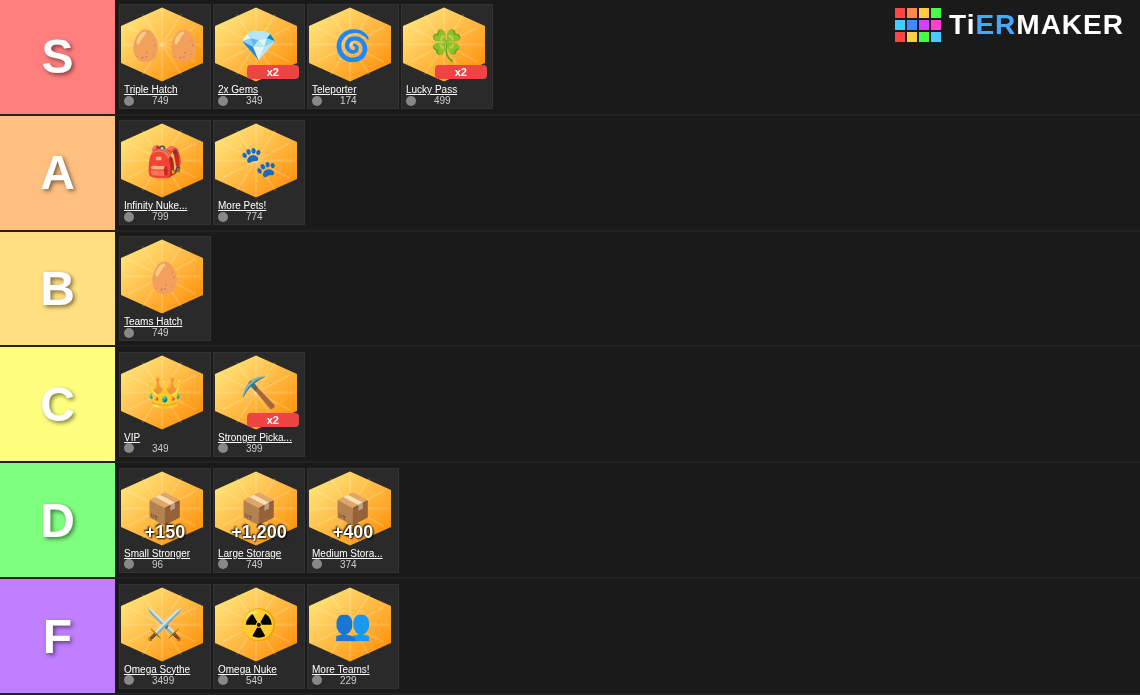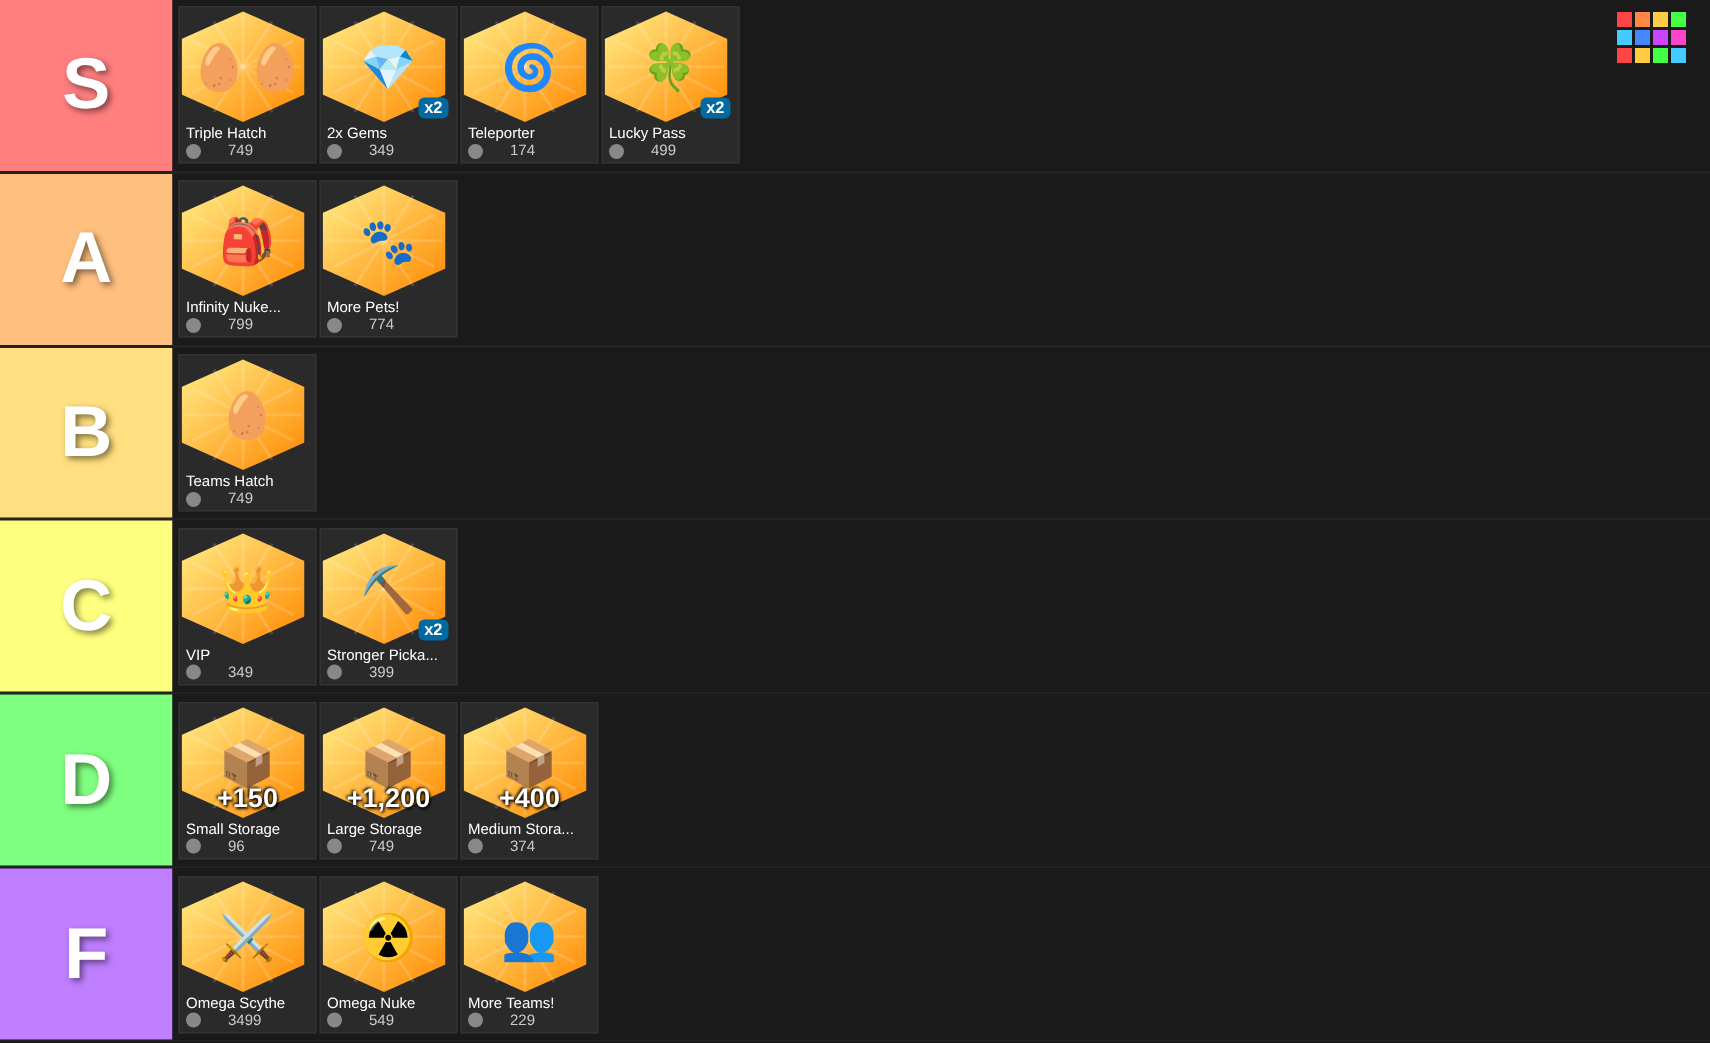--- a/index.html
+++ b/index.html
@@ -83,20 +83,21 @@
 
     .item-name {
       font-size: 10px;
       color: #fff;
       text-align: left;
       width: 100%;
       padding: 1px 2px 0 2px;
       white-space: nowrap;
       overflow: hidden;
       text-overflow: ellipsis;
+      text-decoration: underline;
     }
 
     .item-price {
       font-size: 10px;
       color: #ccc;
       text-align: left;
       width: 100%;
       padding: 0 2px;
       display: flex;
       align-items: center;
@@ -110,25 +111,25 @@
       background: #888;
       display: inline-block;
       flex-shrink: 0;
     }
 
     
     .badge-x2 {
       position: absolute;
       bottom: 4px;
       right: 4px;
-      background: #0369a1;
+      background: #ef4444;
       color: #fff;
       font-size: 11px;
       font-weight: bold;
-      padding: 1px 4px;
+      padding: 1px 20px;
       border-radius: 4px;
       z-index: 2;
     }
 
     
     .badge-boost {
       position: absolute;
       bottom: 4px;
       left: 50%;
       transform: translateX(-50%);
@@ -207,20 +208,23 @@
       <div class="logo-cell" style="background:#44ff44;"></div>
       <div class="logo-cell" style="background:#44ccff;"></div>
       <div class="logo-cell" style="background:#4488ff;"></div>
       <div class="logo-cell" style="background:#cc44ff;"></div>
       <div class="logo-cell" style="background:#ff44cc;"></div>
       <div class="logo-cell" style="background:#ff4444;"></div>
       <div class="logo-cell" style="background:#ffcc44;"></div>
       <div class="logo-cell" style="background:#44ff44;"></div>
       <div class="logo-cell" style="background:#44ccff;"></div>
     </div>
+    <div class="logo-text">
+      Ti<span class="t">ER</span>MAKER
+    </div>
   </div>
 
   <div class="tier-table" id="tier-table-body">
   <div class="tier-row tier-s">
         <div class="tier-label" style="background: rgb(255, 127, 127);">S</div>
         <div class="tier-items">
           <div class="item-card">
             <div class="item-img">
               <svg viewBox="0 0 80 72" xmlns="http://www.w3.org/2000/svg" class="starburst">
     <defs>
@@ -541,21 +545,21 @@
                 <line x1="40" y1="36" x2="2" y2="36.00000000000001" stroke="rgba(255,255,255,0.15)" stroke-width="2"></line>
                 <line x1="40" y1="36" x2="7.091034656191333" y2="18.999999999999996" stroke="rgba(255,255,255,0.15)" stroke-width="2"></line>
                 <line x1="40" y1="36" x2="20.999999999999982" y2="6.555136271329097" stroke="rgba(255,255,255,0.15)" stroke-width="2"></line>
                 <line x1="40" y1="36" x2="39.99999999999999" y2="2" stroke="rgba(255,255,255,0.15)" stroke-width="2"></line>
                 <line x1="40" y1="36" x2="59" y2="6.555136271329086" stroke="rgba(255,255,255,0.15)" stroke-width="2"></line>
                 <line x1="40" y1="36" x2="72.90896534380866" y2="18.999999999999986" stroke="rgba(255,255,255,0.15)" stroke-width="2"></line>
   </svg>
               <span style="font-size:30px;position:relative;z-index:1;">📦</span>
               <div class="badge-boost boost-label">+150</div>
             </div>
-            <div class="item-name">Small Storage</div>
+            <div class="item-name">Small Stronger</div>
             <div class="item-price">
               <span class="price-icon"></span>
               <span>96</span>
             </div>
           </div>
           <div class="item-card">
             <div class="item-img">
               <svg viewBox="0 0 80 72" xmlns="http://www.w3.org/2000/svg" class="starburst">
     <defs>
       <linearGradient id="hg" x1="0%" y1="0%" x2="100%" y2="100%">

